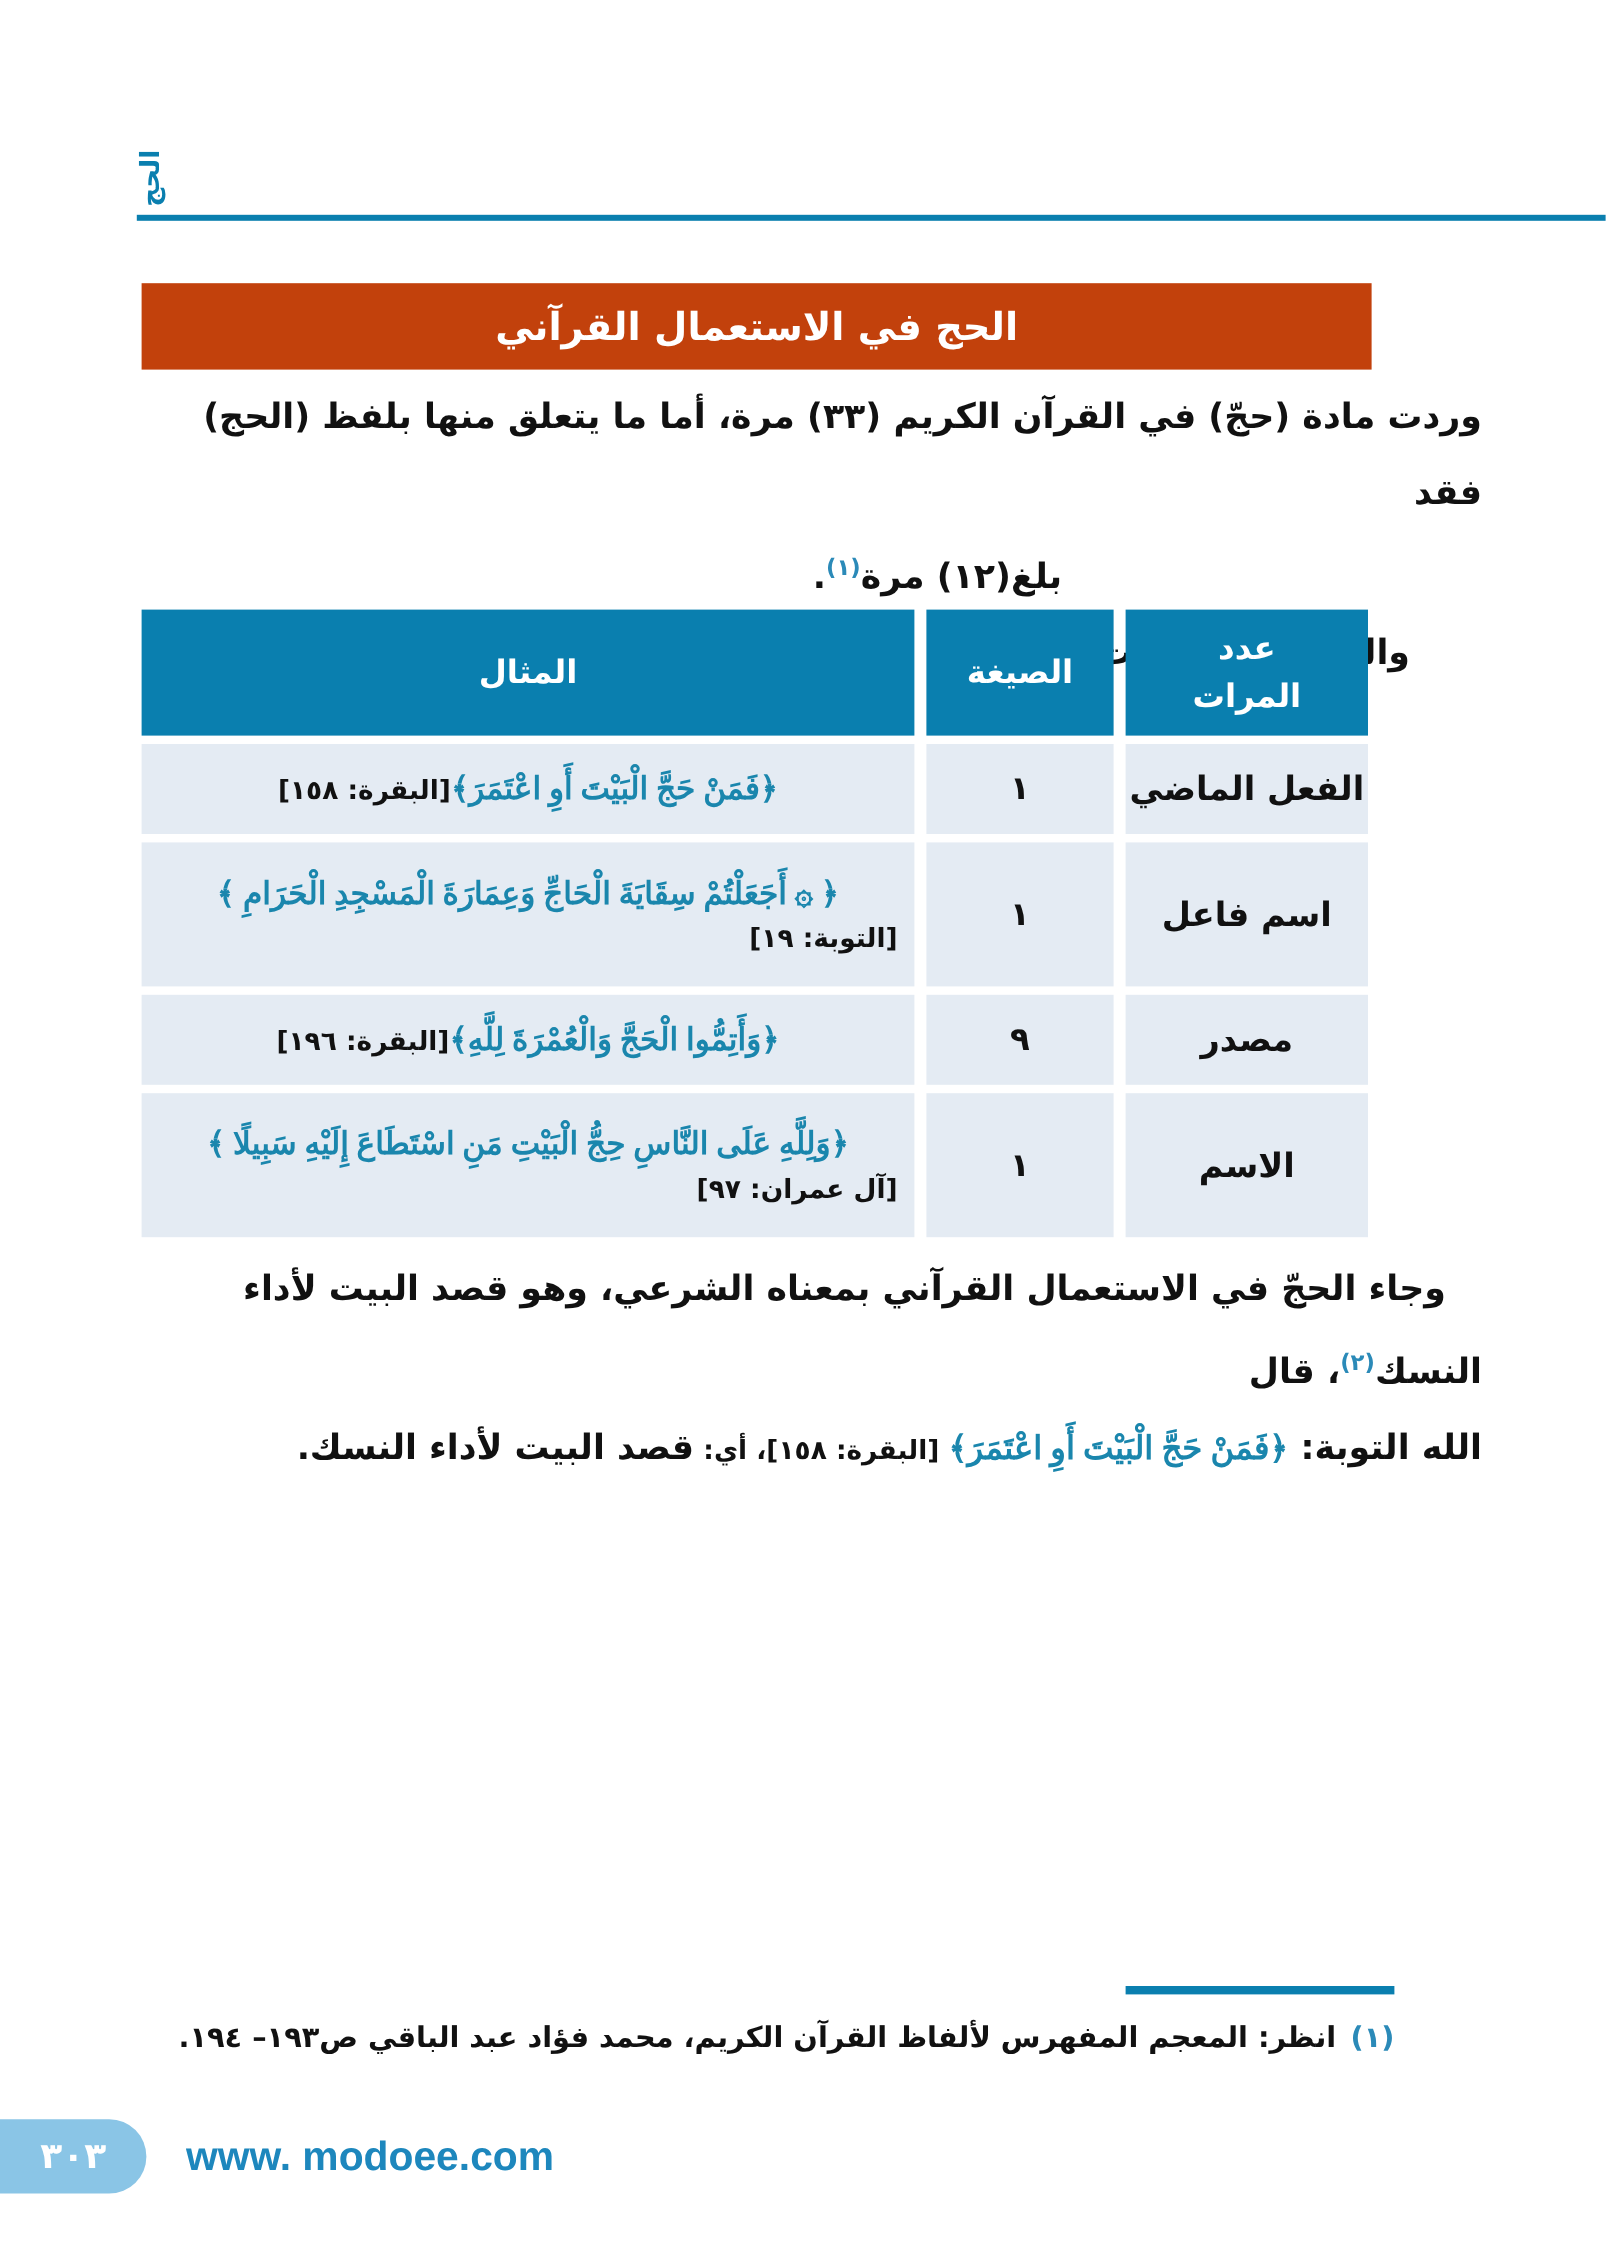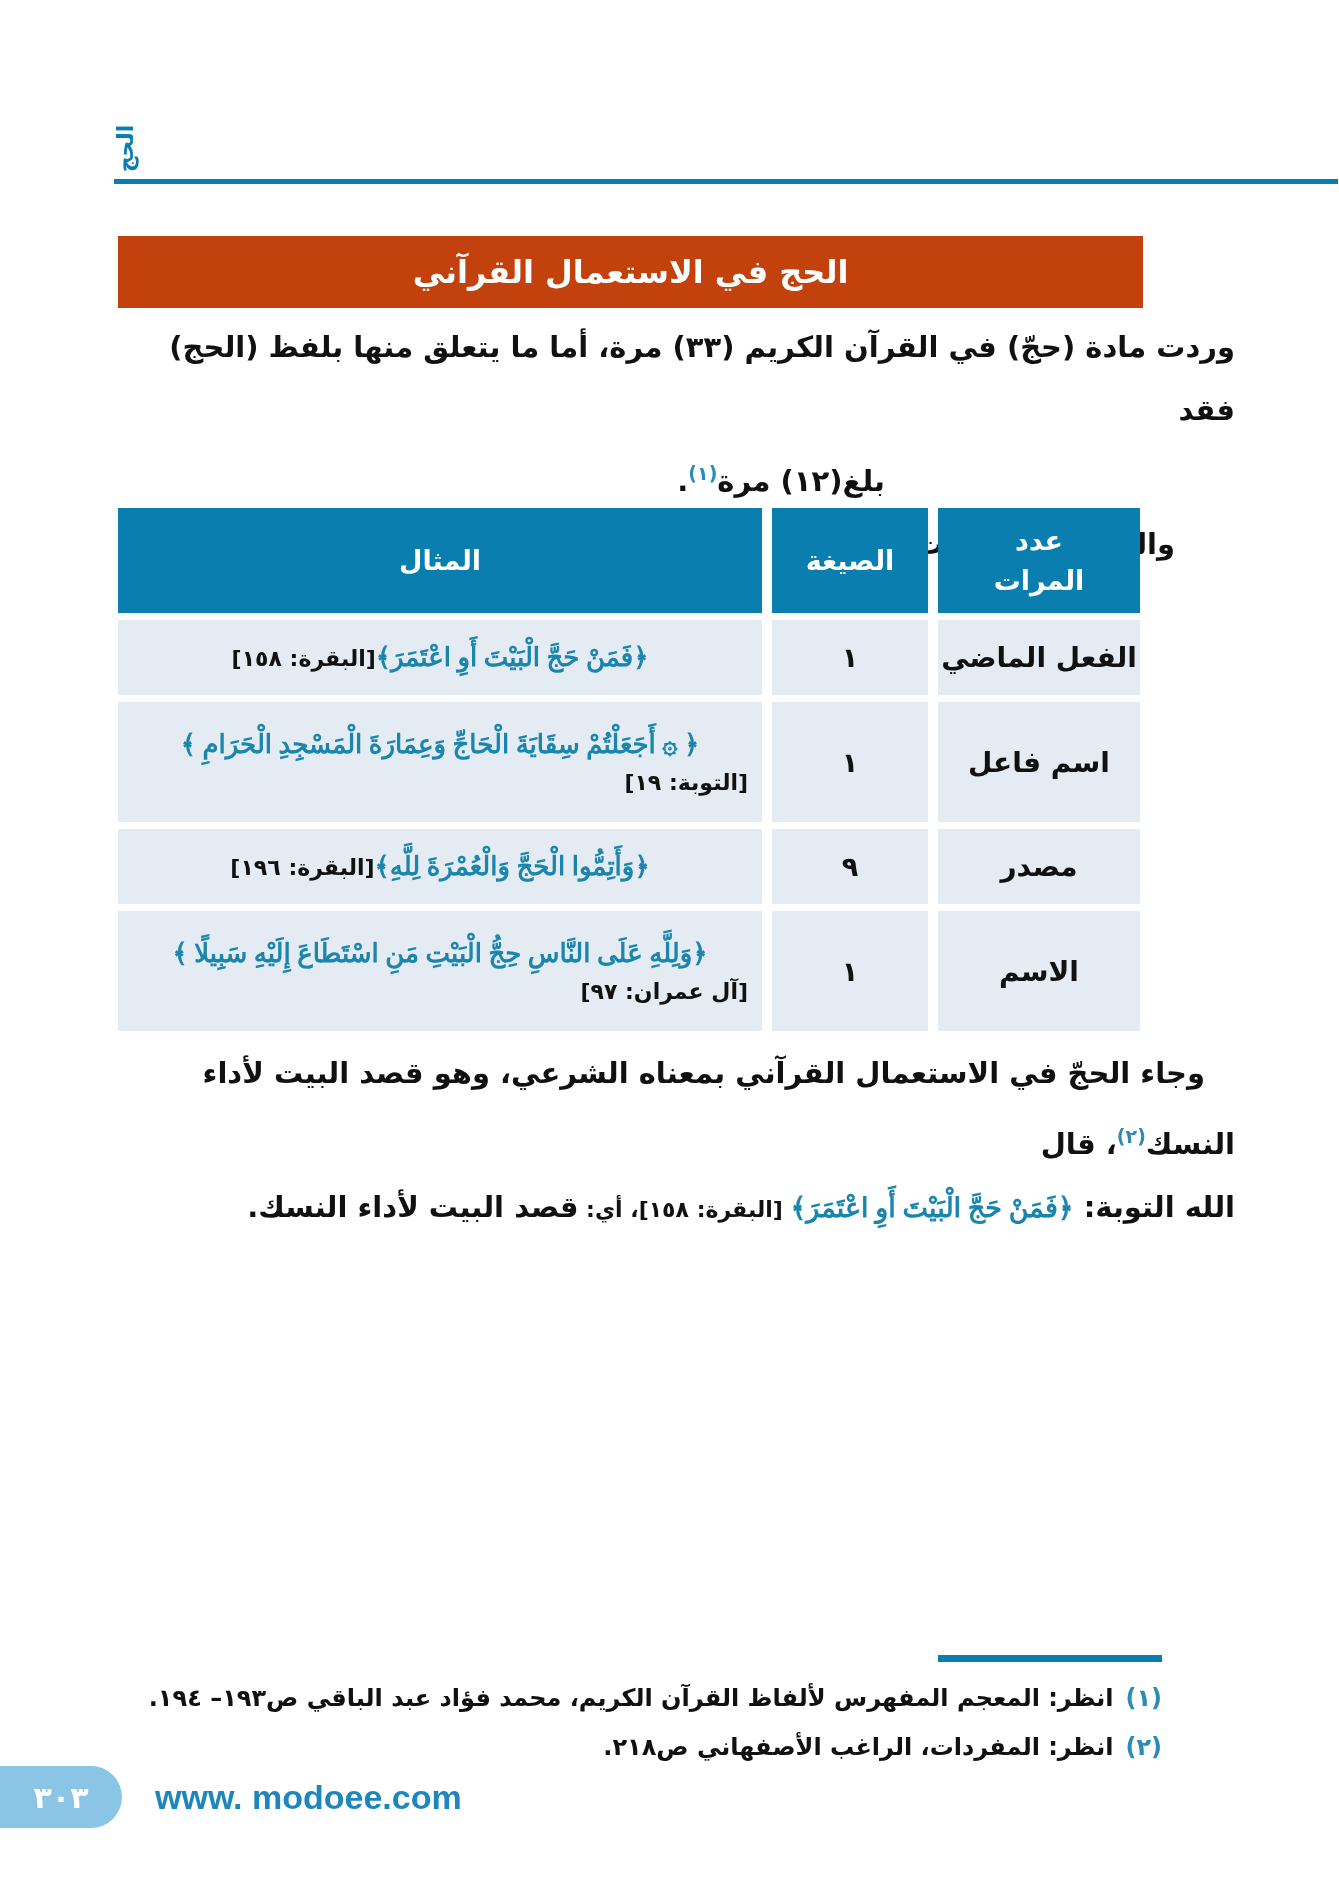--- a/index.html
+++ b/index.html
@@ -146,20 +146,19 @@
 
 <div class="body-para">
   <div class="l1"><span>وجاء الحجّ في الاستعمال القرآني بمعناه الشرعي، وهو قصد البيت لأداء النسك</span><span class="fn-ref">(٢)</span><span>، قال</span></div>
   <div class="l2"><span>الله التوبة: </span><span class="verse">﴿فَمَنْ حَجَّ الْبَيْتَ أَوِ اعْتَمَرَ﴾</span><span class="vref"> [البقرة: ١٥٨]، أي: </span><span>قصد البيت لأداء النسك.</span></div>
 </div>
 
 <div class="foot-rule"></div>
 
 <div class="footnotes">
   <div><span class="marker">(١)</span><span>انظر: المعجم المفهرس لألفاظ القرآن الكريم، محمد فؤاد عبد الباقي ص١٩٣– ١٩٤.</span></div>
-  <div><span class="marker">(٢)</span><span>انظر: المفردات، الراغب الأصفهاني ص٢١٨.</span></div>
 </div>
 
 <div class="page-pill">
   <span>٣٠٣</span>
 </div>
 
 <div class="website">www. modoee.com</div>
 
 </body></html>

